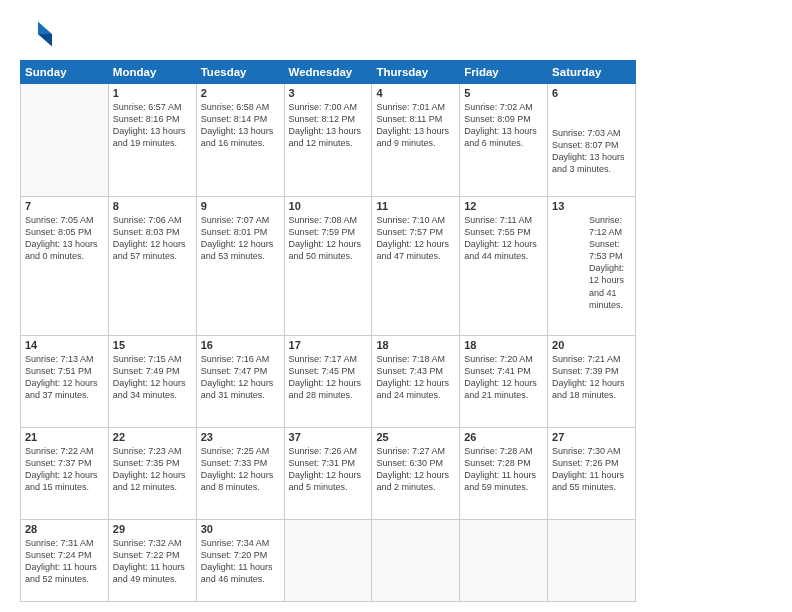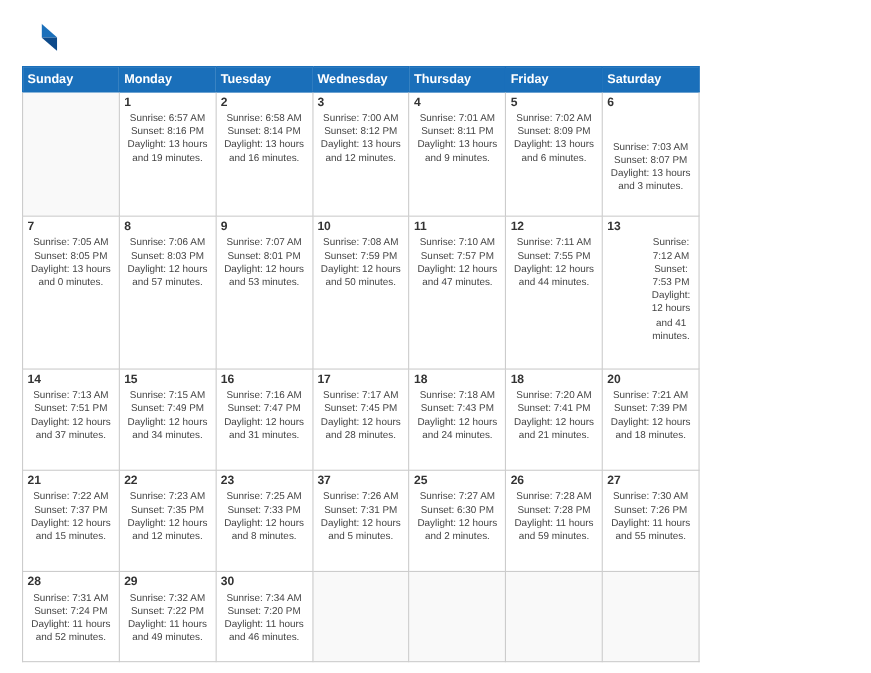--- a/index.html
+++ b/index.html
@@ -80,21 +80,20 @@
     .day-num {
       font-size: 11px;
       font-weight: bold;
       display: block;
       margin-bottom: 2px;
     }
     .cell-text {
       font-size: 9px;
       line-height: 1.35;
       color: #444;
-      text-align: center;
     }
     .empty-cell {
       background: #f9f9f9;
     }
     tr:last-child td {
       height: 68px;
     }
   </style>
 </head>
 <body>

